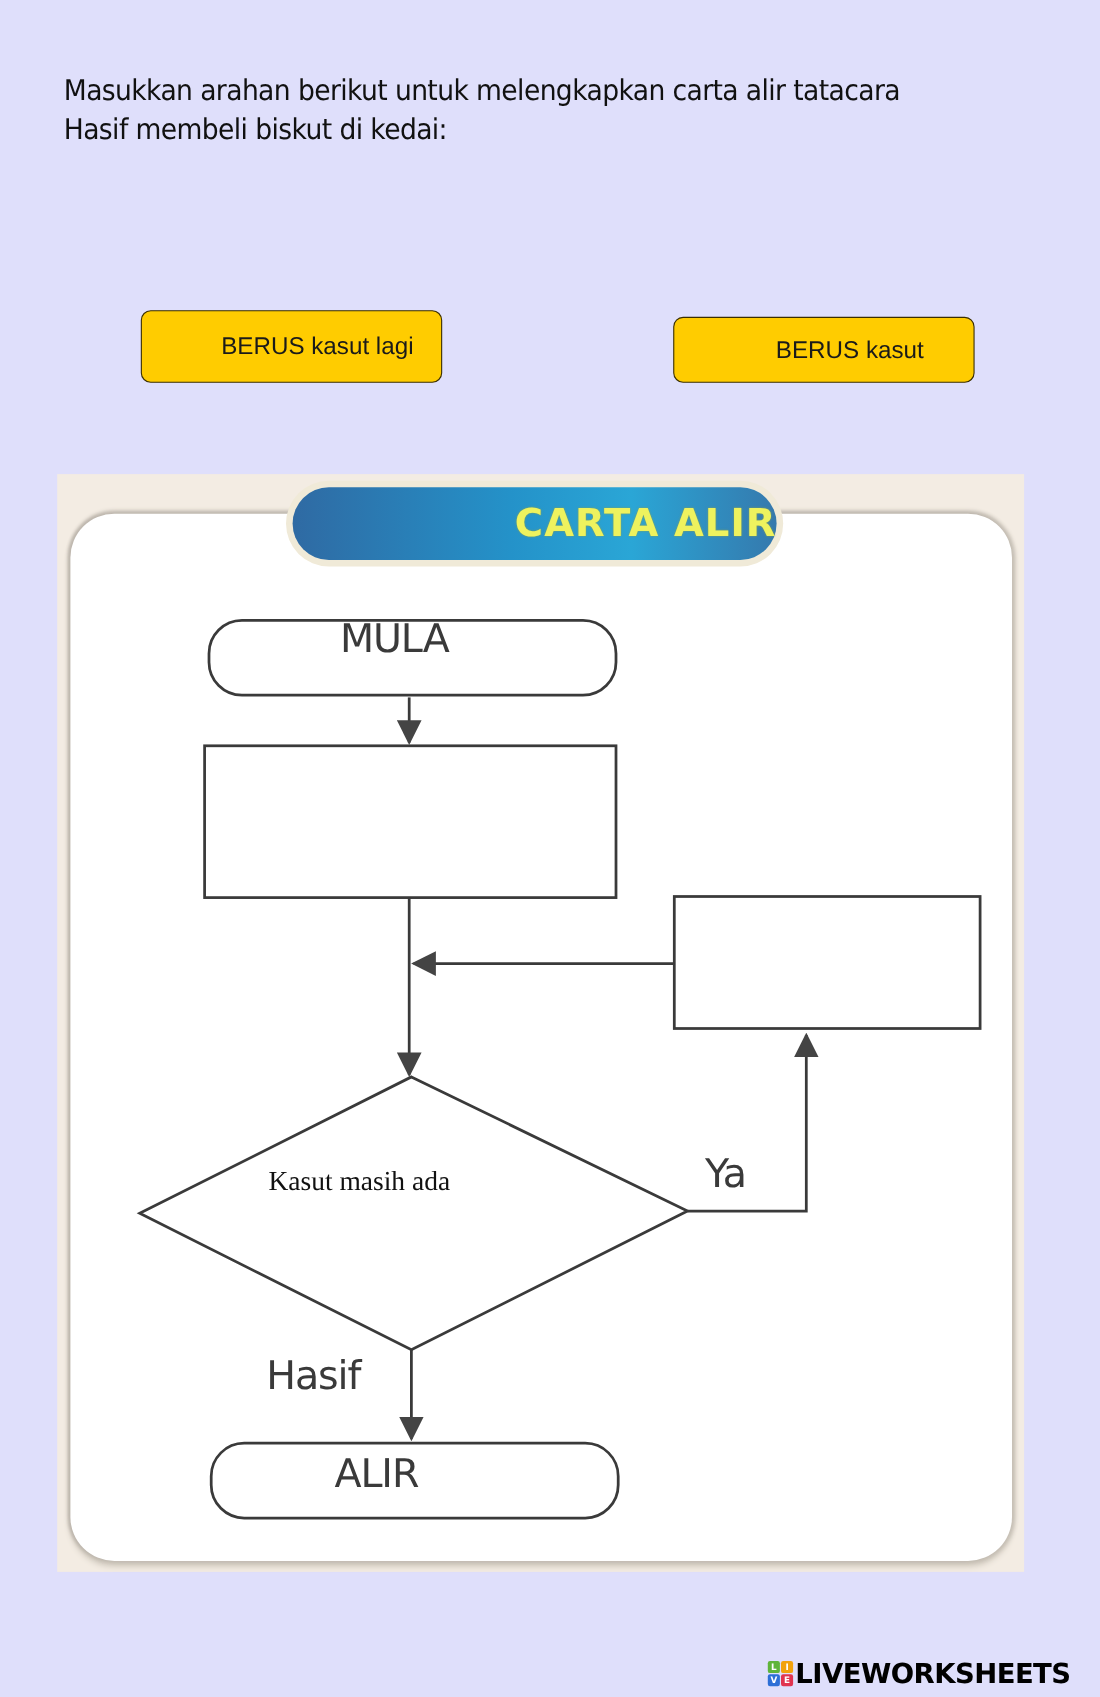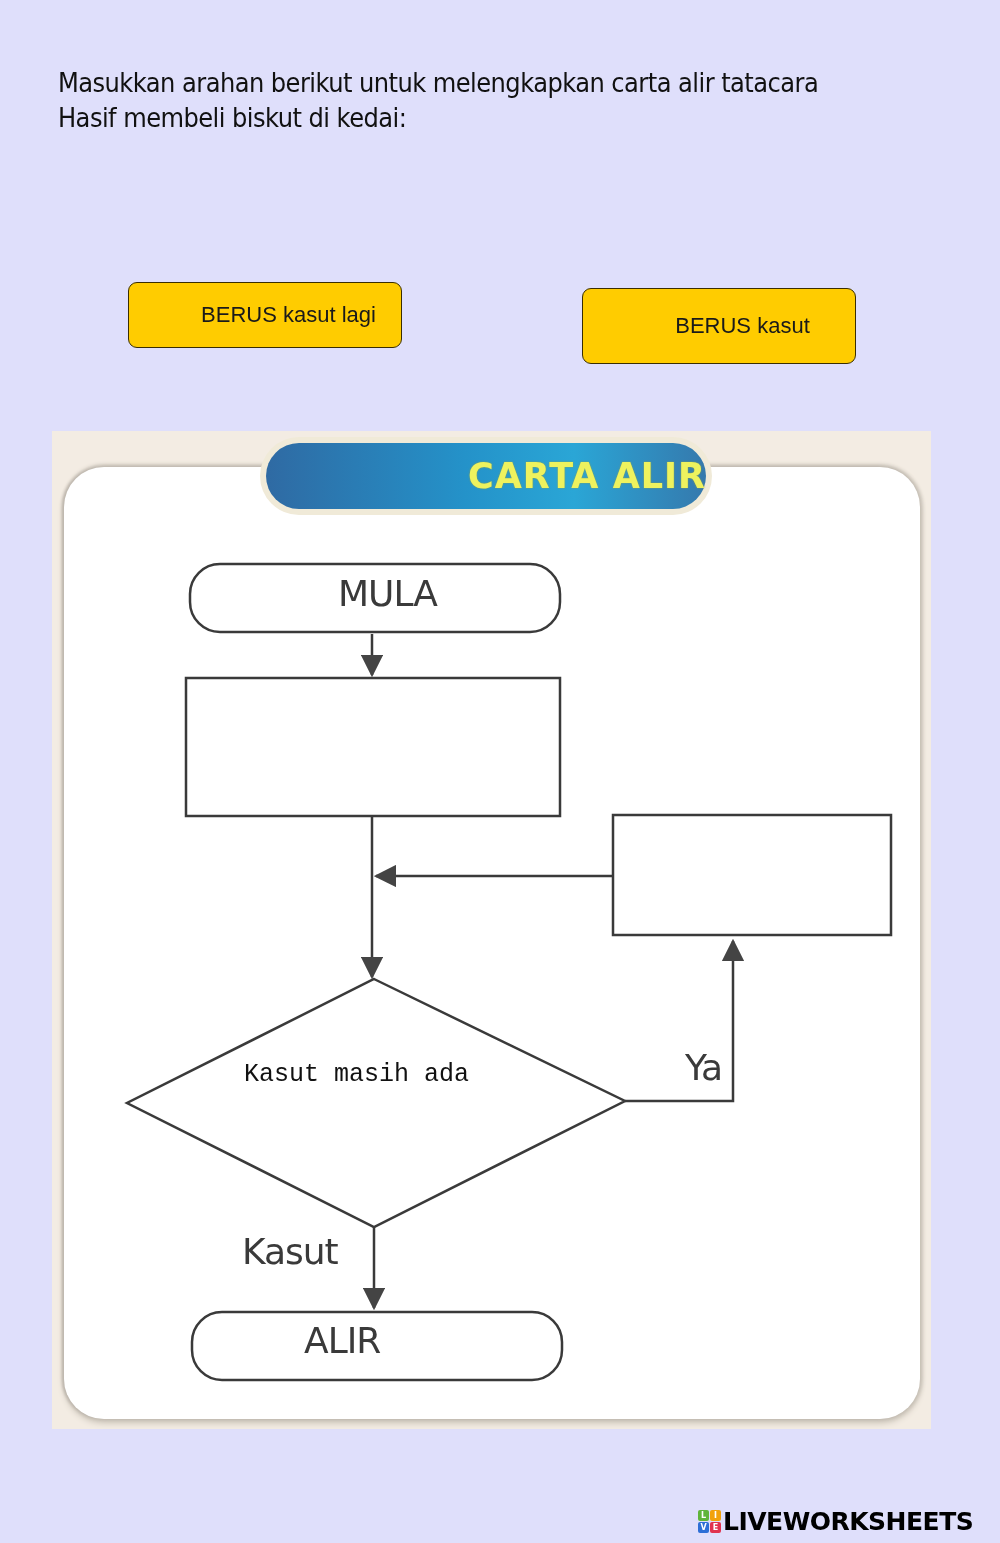--- a/index.html
+++ b/index.html
@@ -15,21 +15,21 @@
       transform: scaleX(0.93); transform-origin: left top;
     }
     .answer-chip {
       position: absolute; height: 62px;
       background: #ffcc00; border: 1.5px solid #3a2e00; border-radius: 9px;
       display: flex; align-items: center; justify-content: center;
       font-family: "Liberation Sans", sans-serif; font-size: 22px; color: #1a1a1a;
       box-sizing: border-box; cursor: grab; padding-left: 47px;
     }
     #chip1 { left: 128px; top: 282px; width: 274px; height: 66px; }
-    #chip2 { left: 582px; top: 288px; width: 274px; height: 76px; }
+    #chip2 { left: 612px; top: 288px; width: 274px; height: 60px; }
 
     .scan {
       position: absolute; left: 52px; top: 431px; width: 879px; height: 998px;
       background: #f3ece3;
     }
     .panel {
       position: absolute; left: 12px; top: 36px; width: 856px; height: 952px;
       background: #ffffff; border-radius: 40px;
       box-shadow: -2px 0 3px #bdb6ad, 2px 0 4px #c7c0b6, 0 4px 6px #c8c1b6, 0 -2px 4px #c2bbb2;
     }
@@ -49,21 +49,21 @@
       text-shadow: 0 0 2px #8fa24a;
     }
 
     svg.flow { position: absolute; left: 0; top: 0; }
     .flow-label {
       position: absolute; font-family: "DejaVu Sans", sans-serif; color: #3a3a3a;
       font-size: 36px; letter-spacing: -1px;
     }
     .terminal-label { font-size: 36px; }
     .decision-text {
-      position: absolute; font-family: Liberation Mono, monospace;
+      position: absolute; font-family: Liberation Serif, serif;
       font-size: 25px; color: #111; line-height: 58px;
     }
     .drop-slot { position: absolute; background: transparent; }
 
     .brand {
       position: absolute; left: 698px; top: 1507px; display: flex; align-items: center;
     }
     .brand-logo {
       display: grid; grid-template-columns: 11px 11px; grid-template-rows: 11px 11px; gap: 1px;
       margin-right: 2px;
@@ -124,32 +124,32 @@
       <polygon points="322,548 573,670 322,796 75,672" fill="#fff"></polygon>
 
       <polyline points="573,670 681,670 681,510" marker-end="url(#arrow)"></polyline>
 
       <line x1="322" y1="796" x2="322" y2="877" marker-end="url(#arrow)"></line>
 
       <rect x="140" y="881" width="370" height="68" rx="30" ry="30" fill="#fff"></rect>
     </g>
   </svg>
 
-  <div class="flow-label terminal-label" style="left:257px; top:142px;margin-left:29px;">MULA</div>
+  <div class="flow-label terminal-label" style="left:257px; top:130px;">MULA</div>
   <div class="drop-slot" style="left:136px; top:249px; width:370px; height:134px;">
     <span></span>
   </div>
   <div class="drop-slot" style="left:563px; top:386px; width:274px; height:116px;">
     <span></span>
   </div>
   <div class="decision-text" style="left:192px; top:615px;">
     <div>Kasut masih ada</div>
   </div>
-  <div class="flow-label" style="left:589px; top:616px;margin-left:44px;">Ya</div>
-  <div class="flow-label" style="left:190px; top:800px;">Kasut</div>
+  <div class="flow-label" style="left:589px; top:616px;">Ya</div>
+  <div class="flow-label" style="left:190px; top:800px;">Hasif</div>
   <div class="flow-label terminal-label" style="left:252px; top:889px;">ALIR</div>
 </div>
 
 <div class="brand">
   <div class="brand-logo">
     <span style="background:#5fb43a">L</span>
     <span style="background:#f2a20c">I</span>
     <span style="background:#2d6fd6">V</span>
     <span style="background:#e0334f">E</span>
   </div>

